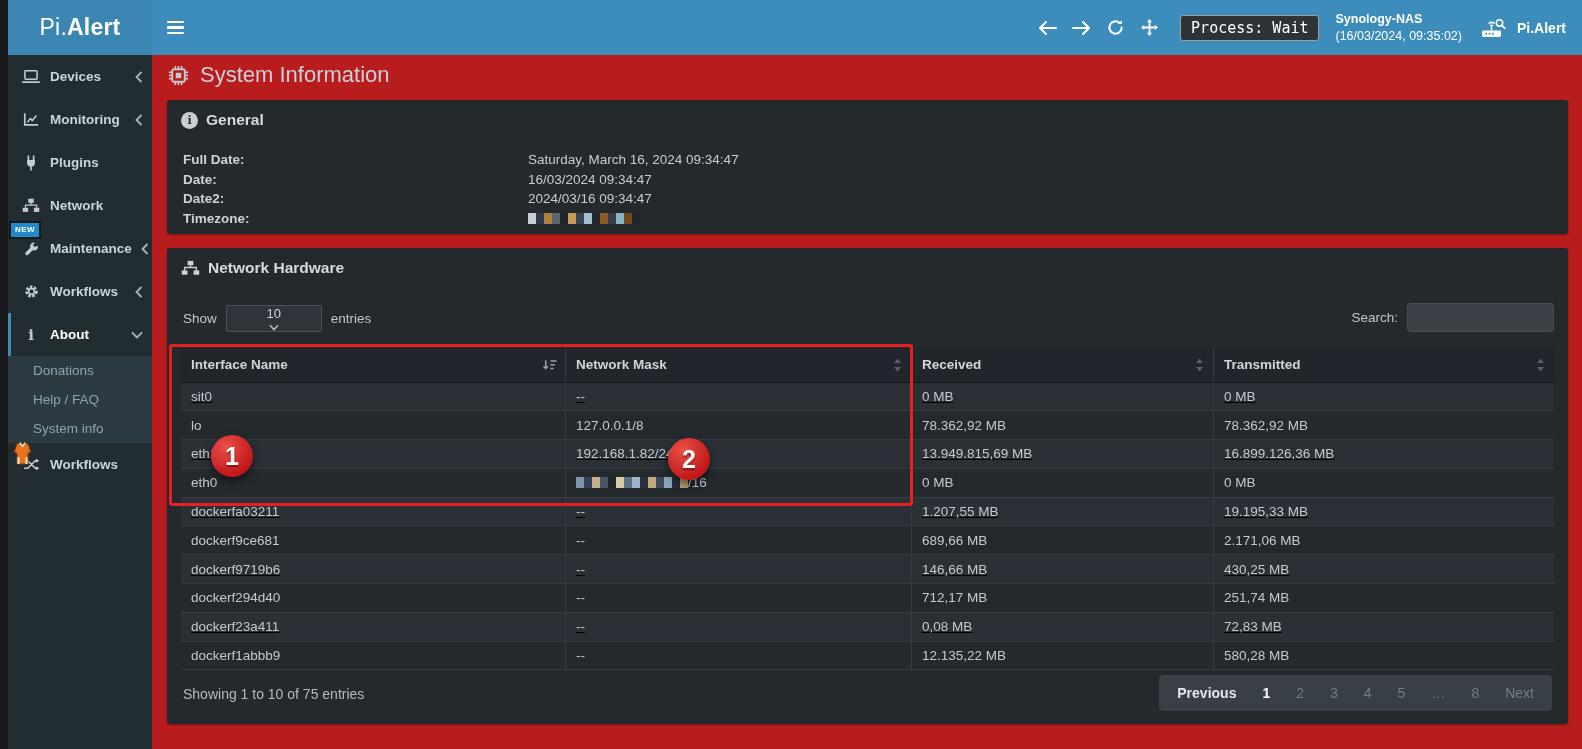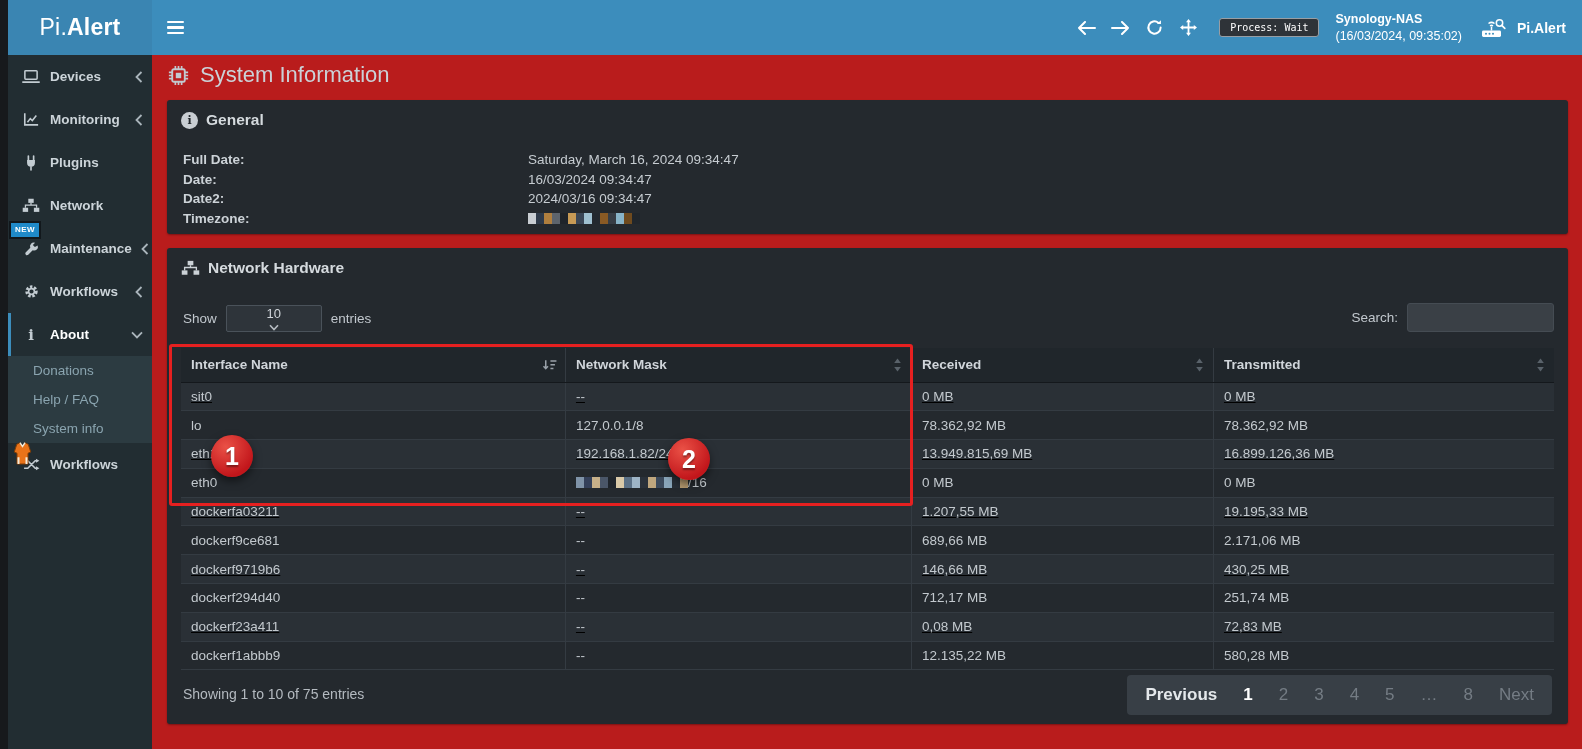--- a/index.html
+++ b/index.html
@@ -11,21 +11,21 @@
   .edge-strip { position:absolute; left:0; top:0; width:8px; height:100%; background:#17191c; z-index:40; }
 
   
   .topbar { position:absolute; left:8px; right:0; top:0; height:55px; background:#3c8dbc; display:flex; align-items:stretch; z-index:30; color:#fff; }
   .logo { width:144px; background:#3a85b2; display:flex; align-items:center; justify-content:center; font-size:23px; letter-spacing:.2px; }
   .logo .lt { font-weight:400; } .logo .bd { font-weight:700; }
   .hamburger { width:46px; display:flex; flex-direction:column; align-items:center; justify-content:center; gap:3px; cursor:pointer; }
   .hamburger i { display:block; width:17px; height:2.4px; background:#fff; border-radius:1px; }
   .tb-right { margin-left:auto; display:flex; align-items:center; padding-right:16px; }
   .nav-btn { width:34px; height:55px; display:flex; align-items:center; justify-content:center; color:#fff; cursor:pointer; }
-  .process-badge { font-family:"DejaVu Sans Mono","Liberation Mono",monospace; font-size:10px; background:#2e3338; border:1px solid #989ea4; border-radius:3px; padding:3px 10px; margin:0 16px 0 14px; white-space:nowrap; }
+  .process-badge { font-family:"DejaVu Sans Mono","Liberation Mono",monospace; font-size:15px; background:#2e3338; border:1px solid #989ea4; border-radius:3px; padding:3px 10px; margin:0 16px 0 14px; white-space:nowrap; }
   .device-info { font-size:12.5px; line-height:1.35; margin-right:18px; }
   .device-info .dn { font-weight:700; }
   .brand-right { display:flex; align-items:center; gap:9px; font-weight:700; font-size:14px; }
 
   
   .sidebar { position:absolute; left:8px; top:55px; width:144px; bottom:0; background:#222d32; z-index:20; }
   .side-item { position:relative; height:43px; display:flex; align-items:center; gap:9px; padding:0 9px 0 13px; font-size:13.5px; font-weight:600; color:#ccd4d9; cursor:pointer; }
   .side-item .icn { width:20px; display:flex; justify-content:center; align-items:center; color:#c3ccd2; flex:none; }
   .side-item .chev { margin-left:auto; color:#aab5bc; display:flex; }
   .side-item.active { border-left:3px solid #3c8dbc; padding-left:10px; color:#fff; }
@@ -65,21 +65,21 @@
   thead th:last-child { border-right:none; }
   th .sort { position:absolute; right:8px; top:50%; transform:translateY(-50%); color:#59626a; display:flex; }
   th.sorted .sort { color:#99a1a9; }
   tbody td { padding:0 10px; height:28.8px; color:#c3c9ce; border-right:1px solid #343b42; border-bottom:1px solid #343b42; white-space:nowrap; overflow:hidden; }
   tbody td:last-child { border-right:none; }
   tbody tr.odd  { background:#2a3036;text-decoration:underline; }
   tbody tr.even { background:#24292e; }
 
   .dt-info { position:absolute; left:16px; top:438px; font-size:14px; color:#b4bac0; }
   .paginate { position:absolute; right:16px; top:427px; background:#383f46; border-radius:4px; display:flex; align-items:center; padding:3px 5px; }
-  .pg { padding:7px 13px; font-size:17px; color:#747c84; cursor:pointer; white-space:nowrap; }
+  .pg { padding:7px 13px; font-size:14px; color:#747c84; cursor:pointer; white-space:nowrap; }
   .pg.prev { color:#e4e8eb; font-weight:600; }
   .pg.current { color:#fff; font-weight:700; }
   .pg.ellipsis { cursor:default; }
 
   
   .anno-box { position:absolute; left:17px; top:289px; width:744px; height:162px; border:3px solid #e62020; border-radius:3px; z-index:10; pointer-events:none; }
   .anno-circle { position:absolute; width:42px; height:42px; border-radius:50%;
     background:radial-gradient(circle at 35% 28%, #ea5146, #c2161b 72%);
     color:#fff; font-size:25px; font-weight:700; display:flex; align-items:center; justify-content:center;
     z-index:11; box-shadow:0 4px 8px rgba(0,0,0,.5); text-shadow:0 2px 2px rgba(0,0,0,.4); pointer-events:none; }

